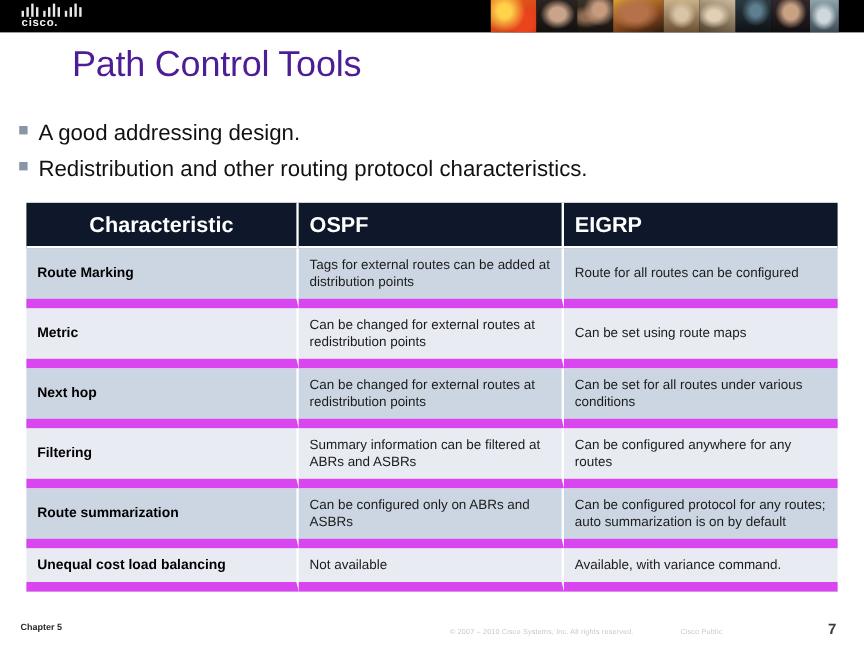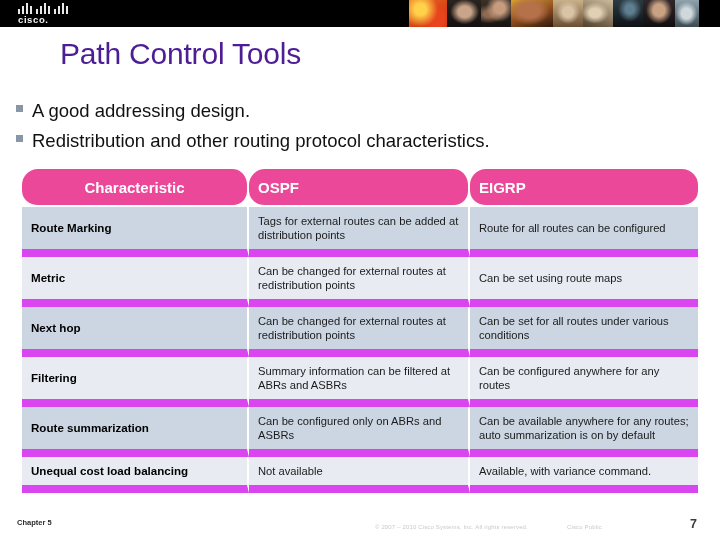--- a/index.html
+++ b/index.html
@@ -167,29 +167,28 @@
     border-spacing: 0;
     table-layout: fixed;
   }
   .tbl td, .tbl th {
     vertical-align: middle;
     padding: 7px 8px 7px 9px;
     font-family: "Liberation Sans", sans-serif;
     box-sizing: border-box;
   }
   .tbl thead th {
-    background: #ec4899;
+    background: #0f172a;
     color: #ffffff;
-    font-size: 15px;
+    font-size: 18px;
     font-weight: bold;
     height: 38px;
     border-bottom: 2px solid #ffffff;
     border-right: 2px solid #ffffff;
     text-align: left;
-    border-radius: 16px;
   }
   .tbl thead th.c0 {
     text-align: center;
     padding-left: 0;
     padding-right: 0;
   }
   .tbl thead th:last-child { border-right: none; }
 
   .tbl tbody td {
     font-size: 11.2px;
@@ -332,21 +331,21 @@
         <td>Can be set for all routes under various conditions</td>
       </tr>
       <tr class="alt-light">
         <td class="c0">Filtering</td>
         <td>Summary information can be filtered at ABRs and ASBRs</td>
         <td>Can be configured anywhere for any routes</td>
       </tr>
       <tr class="alt-dark">
         <td class="c0">Route summarization</td>
         <td>Can be configured only on ABRs and ASBRs</td>
-        <td>Can be available anywhere for any routes; auto summarization is on by default</td>
+        <td>Can be configured protocol for any routes; auto summarization is on by default</td>
       </tr>
       <tr class="alt-light">
         <td class="c0">Unequal cost load balancing</td>
         <td>Not available</td>
         <td>Available, with variance command.</td>
       </tr>
     </tbody>
   </table>
 
   <div class="footer-chapter">Chapter 5</div>

